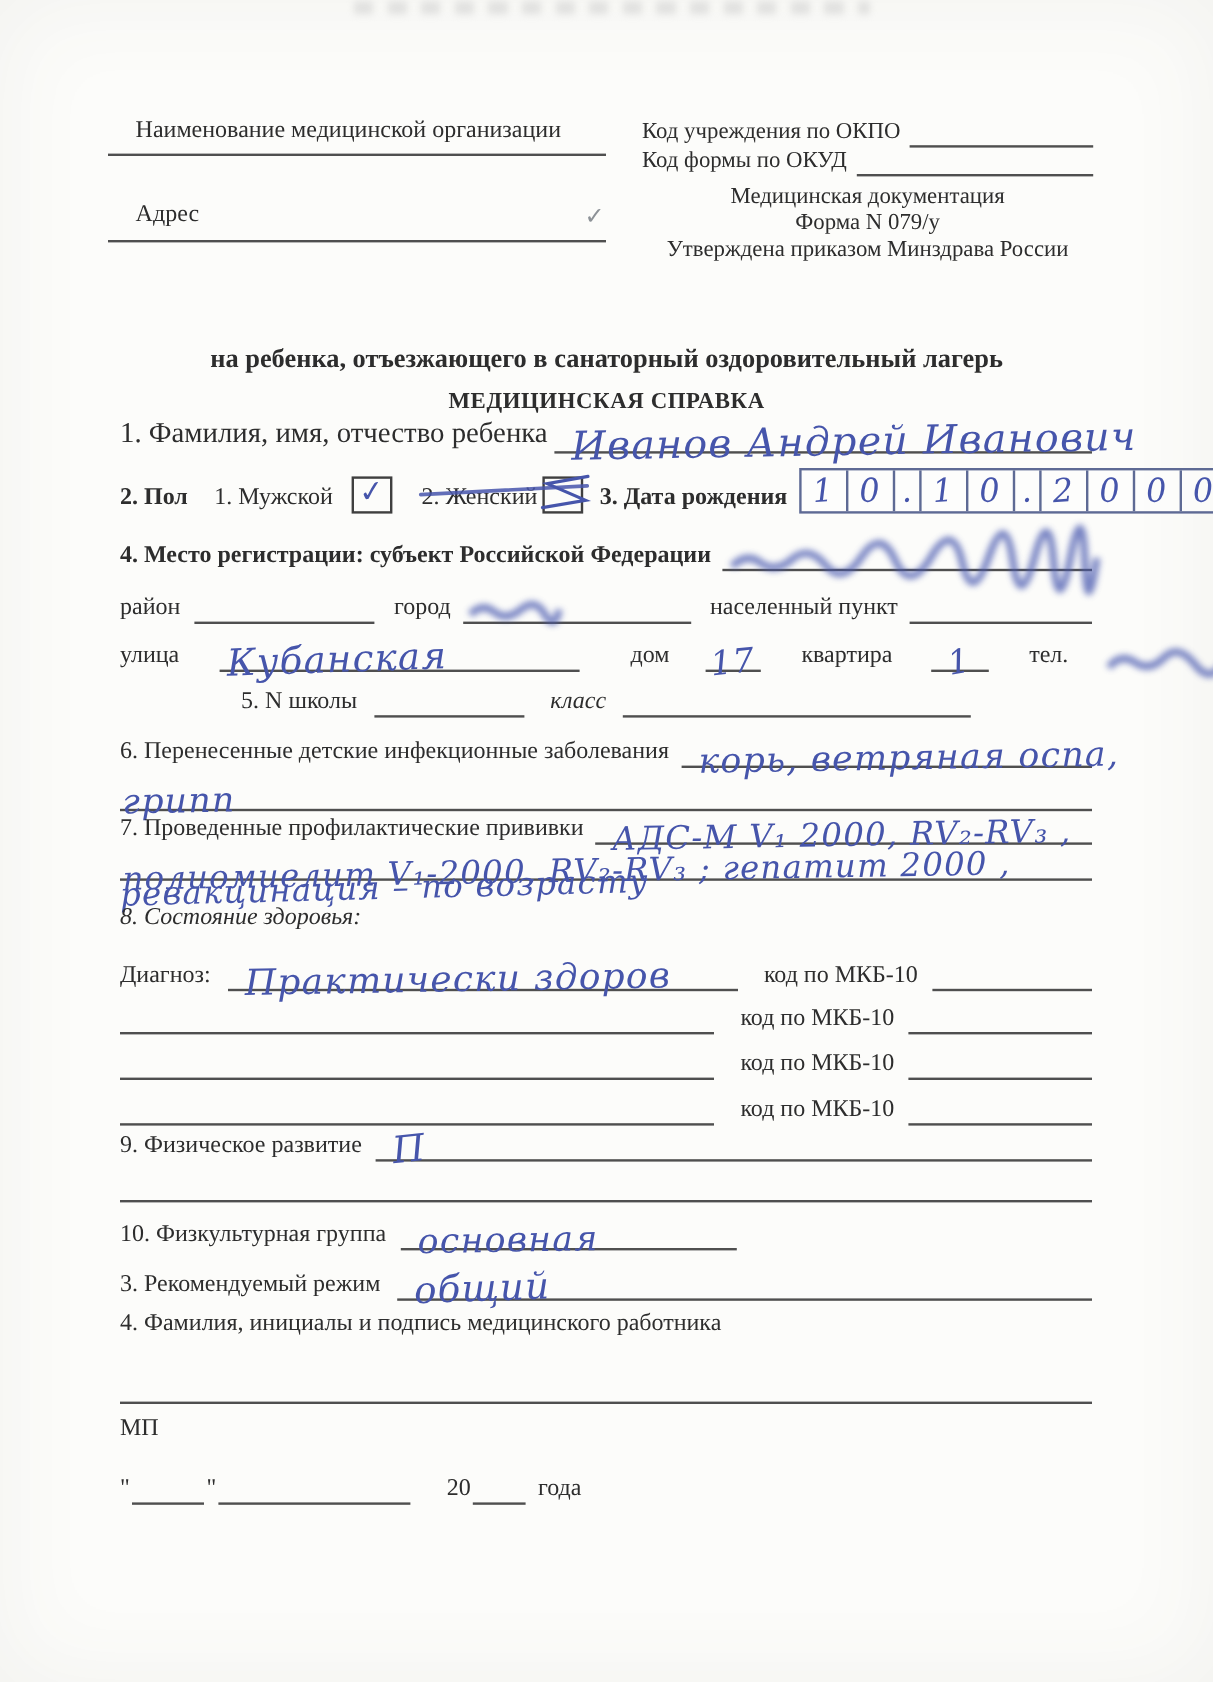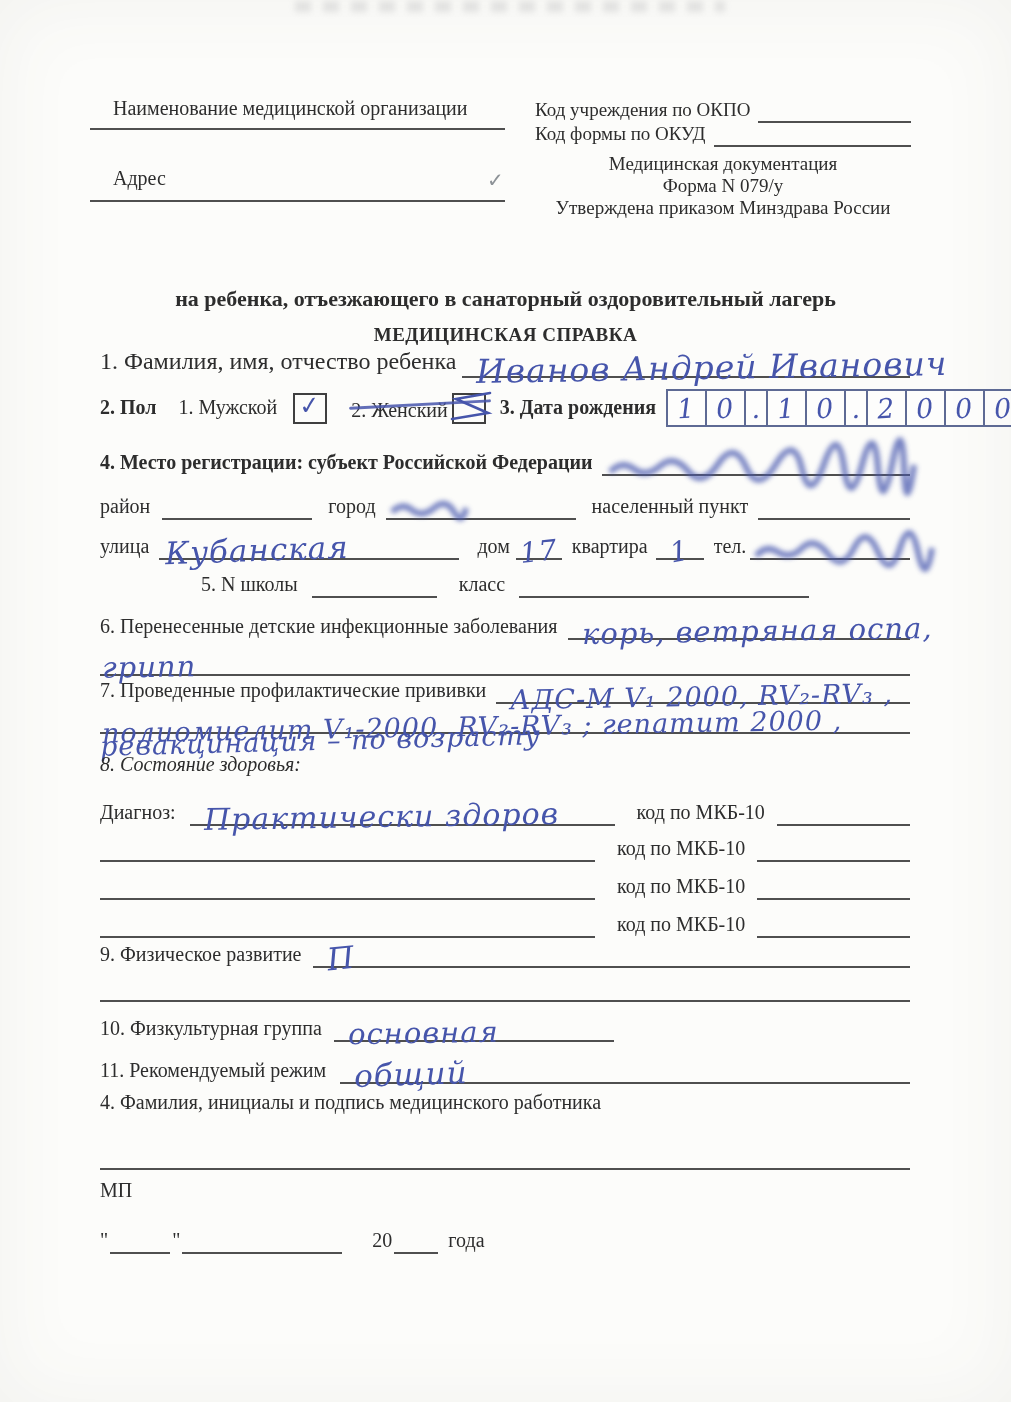--- a/index.html
+++ b/index.html
@@ -97,21 +97,21 @@
 <div class="abs title" style="top:288px;font-size:19px;letter-spacing:.5px;margin-top:36px;">МЕДИЦИНСКАЯ СПРАВКА</div>
 <div class="abs title" style="top:286px;font-size:22px;font-family:Liberation Serif, serif;">на ребенка, отъезжающего в санаторный оздоровительный лагерь</div>
 
 <div class="row" style="top:338px;height:40px;">
   <span class="lbl" style="font-size:24px;">1. Фамилия, имя, отчество ребенка</span>
   <span class="line" style="margin-left:6px;">
     <span class="hw on-line" style="font-size:33px;transform:rotate(-1deg);">Иванов  Андрей  Иванович</span>
   </span>
 </div>
 
-<div class="row" style="top:388px;height:40px;align-items:center;">
+<div class="row" style="top:388px;height:40px;">
   <span class="lbl b">2. Пол</span>
   <span class="lbl" style="margin-left:22px;">1. Мужской</span>
   <span class="cbox" style="margin-left:16px;">
     <span class="mark">✓</span>
   </span>
   <span class="female-wrap" style="margin-left:24px;">
     <span class="lbl">2. Женский</span>
     <span class="cbox" style="margin-left:4px;">
       <svg class="scribble" width="46" height="40">
         <polyline points="42,4 8,10 40,24 4,30" fill="none" stroke="#4655ab" stroke-width="2.6" stroke-linecap="round"></polyline>
@@ -168,21 +168,21 @@
   <span class="lbl" style="margin-left:16px;">город</span>
   <span class="line fx" style="width:190px;margin-left:10px;">
     <svg class="smudge abs" style="left:2px;bottom:-4px;" width="80" height="24">
       <path d="M4 14 q10 -10 20 -2 t22 -2 t20 4 t12 -4" fill="none" stroke="#4a5ab0" stroke-width="6"></path>
     </svg>
   </span>
   <span class="lbl" style="margin-left:16px;">населенный пункт</span>
   <span class="line" style="margin-left:10px;"></span>
 </div>
 
-<div class="row" style="top:522px;height:38px;">
+<div class="row" style="top:522px;height:38px;gap:24px;">
   <span class="lbl">улица</span>
   <span class="line fx" style="width:300px;margin-left:10px;">
     <span class="hw on-line" style="font-size:31px;left:6px;transform:rotate(-2deg);">Кубанская</span>
   </span>
   <span class="lbl" style="margin-left:18px;">дом</span>
   <span class="line fx" style="width:46px;margin-left:6px;">
     <span class="hw on-line" style="font-size:28px;left:4px;transform:rotate(-6deg);">17</span>
   </span>
   <span class="lbl" style="margin-left:10px;">квартира</span>
   <span class="line fx" style="width:48px;margin-left:8px;">
@@ -192,21 +192,21 @@
   <span class="line" style="margin-left:4px;">
     <svg class="smudge abs" style="left:2px;bottom:-8px;" width="185" height="26">
       <path d="M4 16 q10 -12 22 -4 t24 -4 t26 6 t26 -6 t24 4 t22 -4 t18 4 t14 -4" fill="none" stroke="#4a5ab0" stroke-width="6"></path>
     </svg>
   </span>
 </div>
 
 <div class="row" style="top:566px;height:32px;justify-content:center;">
   <span class="lbl">5. N школы</span>
   <span class="line fx" style="width:125px;margin-left:14px;"></span>
-  <span class="lbl" style="margin-left:22px;">класс</span>
+  <span class="lbl" style="margin-left:22px;font-style:italic;">класс</span>
   <span class="line fx" style="width:290px;margin-left:14px;"></span>
 </div>
 
 <div class="row" style="top:602px;height:38px;">
   <span class="lbl">6. Перенесенные детские инфекционные заболевания</span>
   <span class="line" style="margin-left:10px;">
     <span class="hw on-line" style="font-size:29px;transform:rotate(-1deg);">корь,  ветряная  оспа,</span>
   </span>
 </div>
 <div class="row" style="top:640px;height:36px;">
@@ -267,21 +267,21 @@
 <div class="abs line fx" style="left:100px;top:972px;width:810px;"></div>
 
 <div class="row" style="top:1004px;height:38px;">
   <span class="lbl">10. Физкультурная группа</span>
   <span class="line fx" style="width:280px;margin-left:12px;">
     <span class="hw on-line" style="font-size:29px;transform:rotate(-1deg);">основная</span>
   </span>
 </div>
 
 <div class="row" style="top:1046px;height:38px;">
-  <span class="lbl">11. Рекомендуемый режим</span>
+  <span class="lbl">3. Рекомендуемый режим</span>
   <span class="line" style="margin-left:14px;">
     <span class="hw on-line" style="font-size:31px;transform:rotate(-2deg);">общий</span>
   </span>
 </div>
 
 <div class="row" style="top:1088px;height:28px;">
   <span class="lbl">4. Фамилия, инициалы и подпись медицинского работника</span>
 </div>
 <div class="abs line fx" style="left:100px;top:1130px;width:810px;"></div>
 

